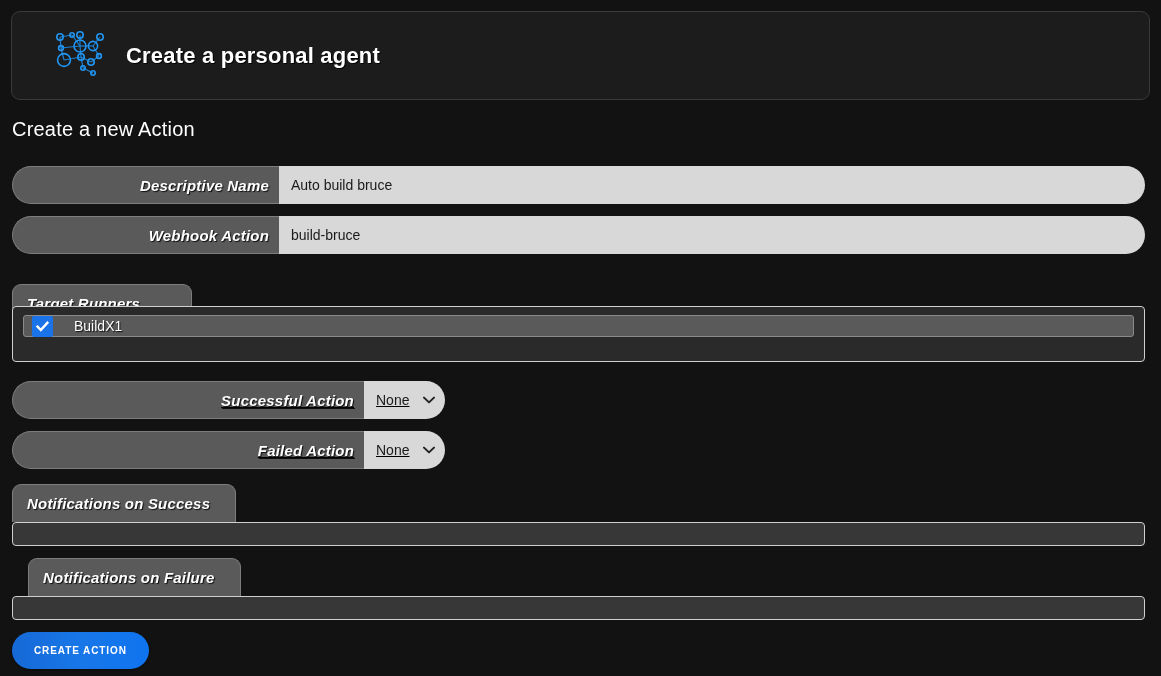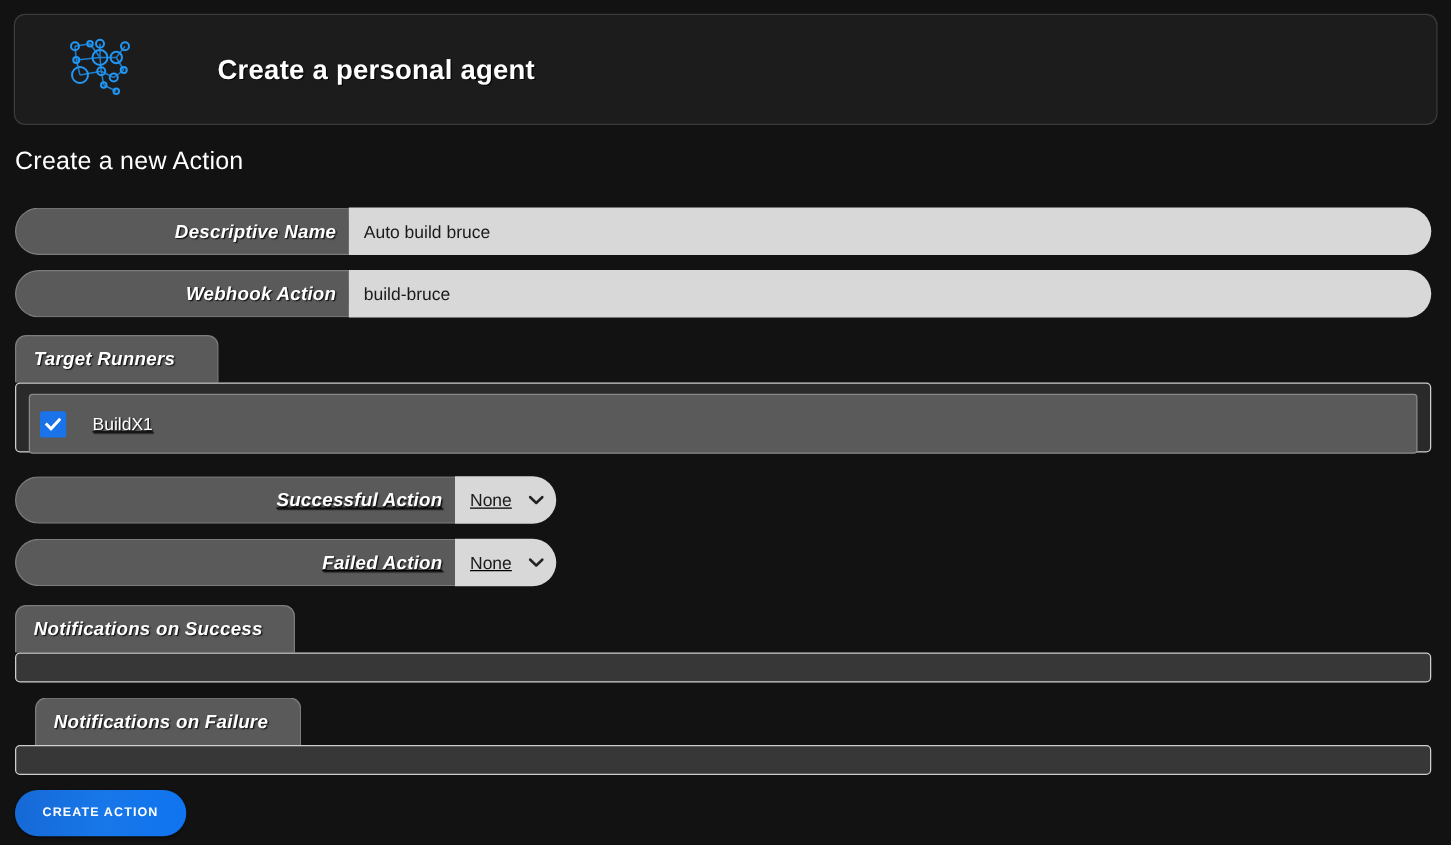--- a/index.html
+++ b/index.html
@@ -21,21 +21,20 @@
   
   .header-card {
     position: absolute;
     left: 11px; top: 11px;
     width: 1139px; height: 89px;
     background: #1c1c1c;
     border: 1px solid #3a3a3a;
     border-radius: 9px;
     display: flex;
     align-items: center;
-    gap: 48px;
   }
   .logo {
     margin-left: 19px;
     width: 60px; height: 60px;
     display: block;
     flex: 0 0 auto;
   }
   .header-title {
     margin-left: 35px;
     color: #ffffff;
@@ -128,28 +127,27 @@
   .runner-panel {
     position: absolute;
     left: 12px; top: 151px;
     width: 1133px; height: 56px;
     background: #2a2a2a;
     border: 1px solid #cfcfcf;
     border-radius: 4px;
     padding: 8px 10px;
   }
   .runner-row {
-    width: 100%; height: 48px;
+    width: 100%; height: 22px;
     background: #5a5a5a;
     border: 1px solid #8a8a8a;
     border-radius: 3px;
     display: flex;
     align-items: center;
     padding-left: 8px;
-    text-decoration: underline;
   }
   .checkbox {
     width: 21px; height: 21px;
     background: #1a73e8;
     border-radius: 2px;
     display: flex;
     align-items: center;
     justify-content: center;
     flex: 0 0 auto;
   }
@@ -272,21 +270,21 @@
     <div class="field-row" style="top:61px;">
       <div class="field-label" style="width:267px;">Webhook Action</div>
       <input class="field-input" type="text" value="build-bruce" style="">
     </div>
 
     <div class="field-row" style="top:11px;">
       <div class="field-label" style="width:267px;">Descriptive Name</div>
       <input class="field-input" type="text" value="Auto build bruce" style="">
     </div>
 
-    <div class="tab-label" style="left:12px; top:113px; width:163px;">Target Runners</div>
+    <div class="tab-label" style="left:12px; top:129px; width:180px;">Target Runners</div>
 
     <div class="runner-panel">
       <div class="runner-row">
         <span class="checkbox">
           <svg width="15" height="15" viewBox="0 0 15 15" aria-hidden="true">
             <path d="M2.5 7.6 L5.8 11 L12.4 3.8" fill="none" stroke="#ffffff" stroke-width="2.4" stroke-linecap="square" stroke-linejoin="miter"></path>
           </svg>
         </span>
         <span class="runner-name">BuildX1</span>
       </div>

